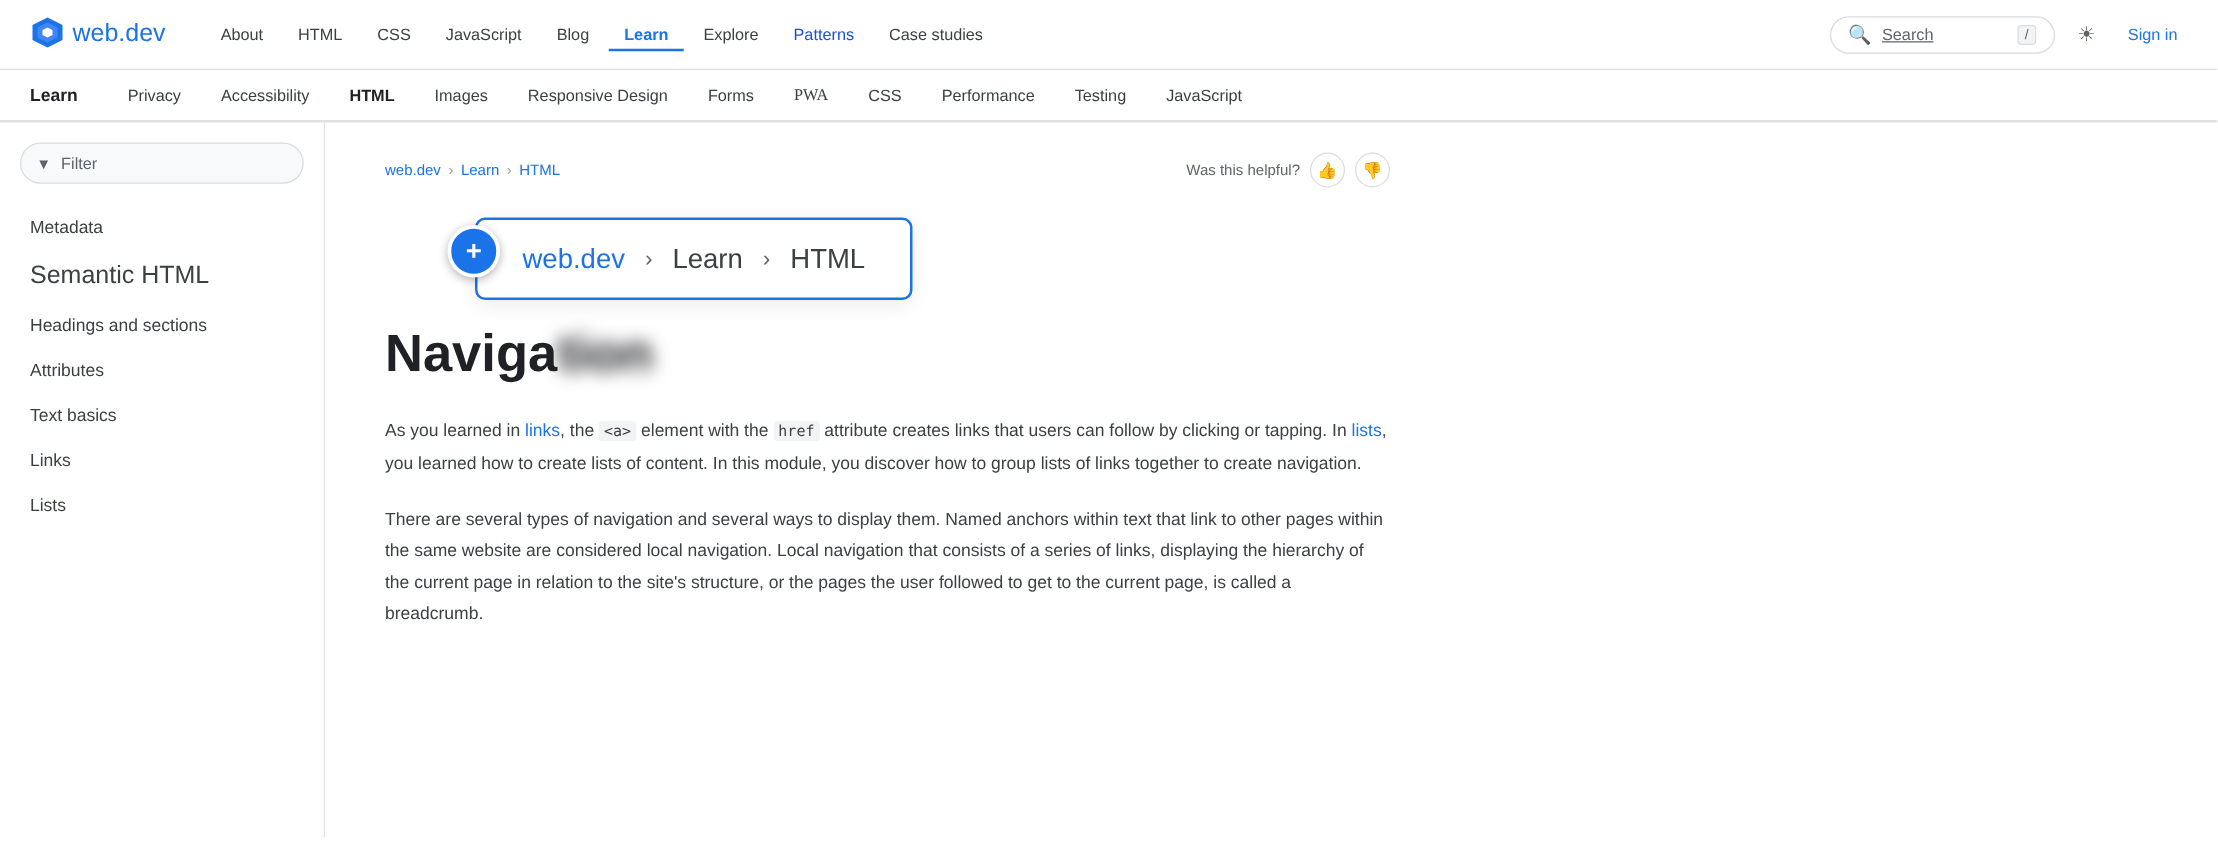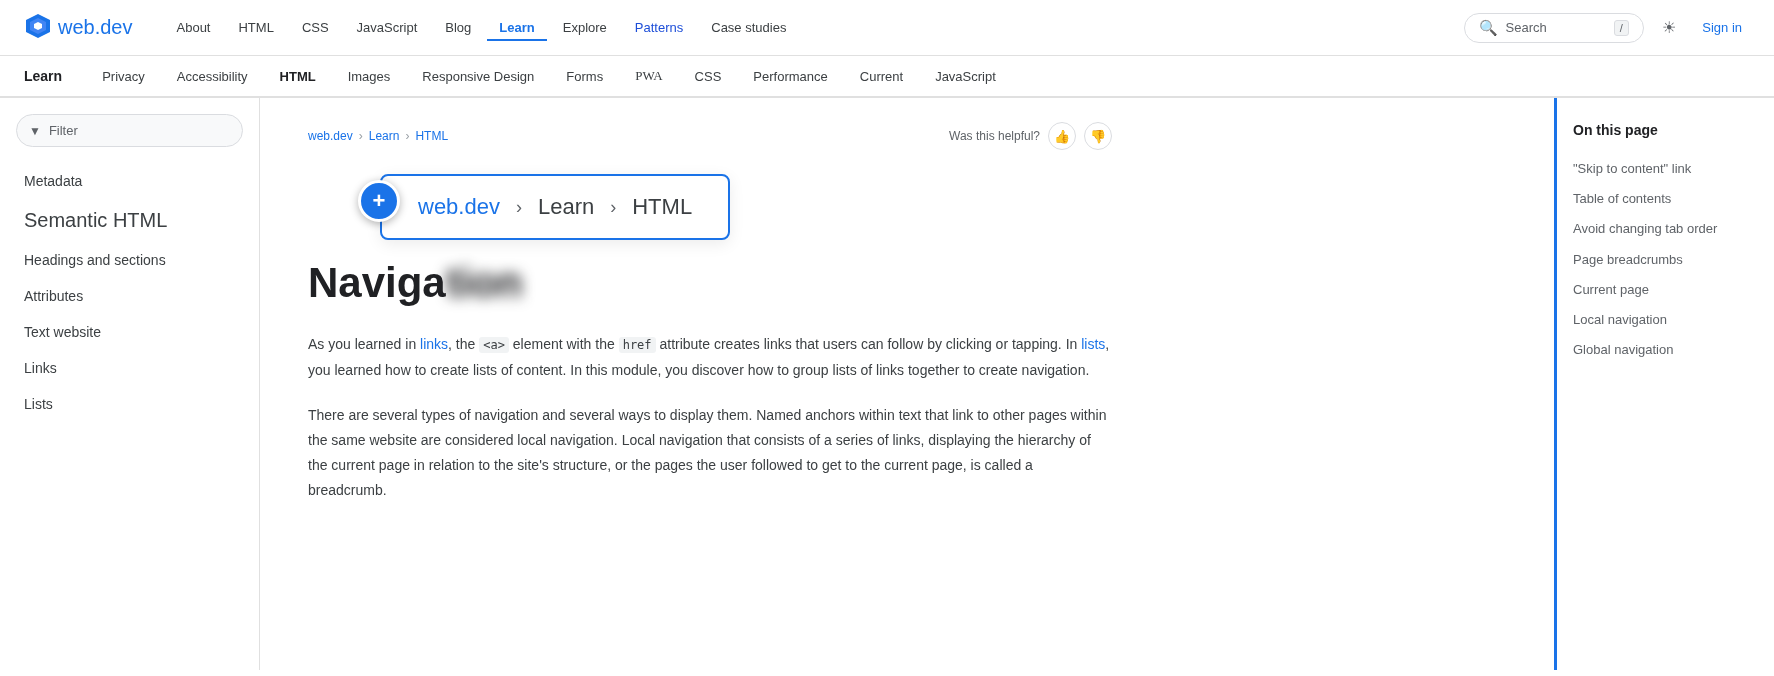--- a/index.html
+++ b/index.html
@@ -26,57 +26,57 @@
     <a style="padding:6px 12px;font-size:13px;color:#3c4043;cursor:pointer;text-decoration:none;">JavaScript</a>
     <a style="padding:6px 12px;font-size:13px;color:#3c4043;cursor:pointer;text-decoration:none;">Blog</a>
     <a style="padding:6px 12px;font-size:13px;font-weight:700;color:#1a73e8;cursor:pointer;text-decoration:none;border-bottom:2px solid #1a73e8;padding-bottom:4px;">Learn</a>
     <a style="padding:6px 12px;font-size:13px;color:#3c4043;cursor:pointer;text-decoration:none;">Explore</a>
     <a style="padding:6px 12px;font-size:13px;color:#1d4ed8;cursor:pointer;text-decoration:none;">Patterns</a>
     <a style="padding:6px 12px;font-size:13px;color:#3c4043;cursor:pointer;text-decoration:none;">Case studies</a>
   </div>
   <div style="display:flex;align-items:center;gap:12px;">
     <div style="display:flex;align-items:center;border:1px solid #dadce0;border-radius:24px;padding:5px 14px;gap:8px;cursor:pointer;min-width:180px;">
       <span style="color:#5f6368;font-size:15px;">🔍</span>
-      <span style="font-size:13px;color:#5f6368;flex:1;">Search</span>
+      <span style="font-size:13px;color:#5f6368;flex:1;text-decoration:underline;">Search</span>
       <span style="background:#f1f3f4;border:1px solid #dadce0;border-radius:3px;font-size:11px;padding:1px 5px;color:#5f6368;">/</span>
     </div>
     <button style="font-size:16px;cursor:pointer;padding:6px;border:none;background:none;color:#5f6368;">☀</button>
     <button style="font-size:13px;color:#1a73e8;font-weight:500;cursor:pointer;border:none;background:none;padding:6px 8px;">Sign in</button>
   </div>
 </nav>
 
 <div style="display:flex;align-items:center;padding:0 24px;border-bottom:2px solid #e0e0e0;background:#fff;overflow-x:auto;">
   <span style="font-size:14px;font-weight:600;color:#202124;margin-right:24px;white-space:nowrap;">Learn</span>
   <div style="display:flex;align-items:center;">
     <span style="padding:12px 16px;font-size:13px;color:#3c4043;cursor:pointer;white-space:nowrap;border-bottom:2px solid transparent;margin-bottom:-2px;display:inline-block;text-align:center;">Privacy</span>
     <span style="padding:12px 16px;font-size:13px;color:#3c4043;cursor:pointer;white-space:nowrap;border-bottom:2px solid transparent;margin-bottom:-2px;display:inline-block;">Accessibility</span>
     <span style="padding:12px 16px;font-size:13px;font-weight:700;color:#202124;cursor:pointer;white-space:nowrap;border-bottom:2px solid #202124;margin-bottom:-2px;display:inline-block;">HTML</span>
     <span style="padding:12px 16px;font-size:13px;color:#3c4043;cursor:pointer;white-space:nowrap;border-bottom:2px solid transparent;margin-bottom:-2px;display:inline-block;">Images</span>
     <span style="padding:12px 16px;font-size:13px;color:#3c4043;cursor:pointer;white-space:nowrap;border-bottom:2px solid transparent;margin-bottom:-2px;display:inline-block;">Responsive Design</span>
     <span style="padding:12px 16px;font-size:13px;color:#3c4043;cursor:pointer;white-space:nowrap;border-bottom:2px solid transparent;margin-bottom:-2px;display:inline-block;">Forms</span>
     <span style="padding:12px 16px;font-size:13px;color:#3c4043;cursor:pointer;white-space:nowrap;border-bottom:2px solid transparent;margin-bottom:-2px;display:inline-block;font-family:Liberation Serif, serif;">PWA</span>
     <span style="padding:12px 16px;font-size:13px;color:#3c4043;cursor:pointer;white-space:nowrap;border-bottom:2px solid transparent;margin-bottom:-2px;display:inline-block;">CSS</span>
     <span style="padding:12px 16px;font-size:13px;color:#3c4043;cursor:pointer;white-space:nowrap;border-bottom:2px solid transparent;margin-bottom:-2px;display:inline-block;">Performance</span>
-    <span style="padding:12px 16px;font-size:13px;color:#3c4043;cursor:pointer;white-space:nowrap;border-bottom:2px solid transparent;margin-bottom:-2px;display:inline-block;">Current</span>
+    <span style="padding:12px 16px;font-size:13px;color:#3c4043;cursor:pointer;white-space:nowrap;border-bottom:2px solid transparent;margin-bottom:-2px;display:inline-block;">Testing</span>
     <span style="padding:12px 16px;font-size:13px;color:#3c4043;cursor:pointer;white-space:nowrap;border-bottom:2px solid transparent;margin-bottom:-2px;display:inline-block;">JavaScript</span>
   </div>
 </div>
 
 <div style="display:flex;height:calc(100vh - 104px);overflow:hidden;">
 
   <div style="width:260px;min-width:260px;border-right:1px solid #e0e0e0;overflow-y:auto;padding:16px 0;background:#fff;">
     <div style="display:flex;align-items:center;gap:8px;margin:0 16px 16px;padding:8px 12px;border:1px solid #dadce0;border-radius:20px;cursor:pointer;font-size:13px;color:#5f6368;background:#f8f9fa;">
       <span style="font-size:12px;">▼</span>
       <span>Filter</span>
     </div>
     <div style="padding:10px 24px;font-size:14px;color:#3c4043;cursor:pointer;">Metadata</div>
     <div style="padding:10px 24px;font-size:20px;color:#3c4043;cursor:pointer;">Semantic HTML</div>
     <div style="padding:10px 24px;font-size:14px;color:#3c4043;cursor:pointer;">Headings and sections</div>
     <div style="padding:10px 24px;font-size:14px;color:#3c4043;cursor:pointer;">Attributes</div>
-    <div style="padding:10px 24px;font-size:14px;color:#3c4043;cursor:pointer;">Text website</div>
+    <div style="padding:10px 24px;font-size:14px;color:#3c4043;cursor:pointer;">Text basics</div>
     <div style="padding:10px 24px;font-size:14px;color:#3c4043;cursor:pointer;">Links</div>
     <div style="padding:10px 24px;font-size:14px;color:#3c4043;cursor:pointer;">Lists</div>
   </div>
 
   <div style="flex:1;overflow-y:auto;position:relative;">
     <div style="padding:24px 48px;max-width:900px;">
 
       <div style="display:flex;align-items:center;justify-content:space-between;margin-bottom:20px;position:relative;">
         <div style="display:flex;align-items:center;gap:6px;font-size:12px;color:#5f6368;">
           <a style="color:#1a73e8;text-decoration:none;font-size:12px;">web.dev</a>
@@ -111,24 +111,14 @@
         As you learned in <a style="color:#1a73e8;text-decoration:none;">links</a>, the <code style="font-family:monospace;font-size:12px;background:#f1f3f4;padding:1px 4px;border-radius:3px;">&lt;a&gt;</code> element with the <code style="font-family:monospace;font-size:12px;background:#f1f3f4;padding:1px 4px;border-radius:3px;">href</code> attribute creates links that users can follow by clicking or tapping. In <a style="color:#1a73e8;text-decoration:none;">lists</a>, you learned how to create lists of content. In this module, you discover how to group lists of links together to create navigation.
       </p>
 
       <p style="font-size:14px;line-height:1.8;color:#3c4043;margin-bottom:32px;">
         There are several types of navigation and several ways to display them. Named anchors within text that link to other pages within the same website are considered local navigation. Local navigation that consists of a series of links, displaying the hierarchy of the current page in relation to the site's structure, or the pages the user followed to get to the current page, is called a breadcrumb.
       </p>
 
     </div>
   </div>
 
-  <div style="width:220px;min-width:200px;padding:24px 16px;border-left:3px solid #1a73e8;overflow-y:auto;font-size:13px;flex-shrink:0;">
-    <div style="font-size:14px;font-weight:700;color:#202124;margin-bottom:16px;">On this page</div>
-    <div style="padding:6px 0;color:#5f6368;cursor:pointer;font-size:13px;line-height:1.4;">"Skip to content" link</div>
-    <div style="padding:6px 0;color:#5f6368;cursor:pointer;font-size:13px;line-height:1.4;">Table of contents</div>
-    <div style="padding:6px 0;color:#5f6368;cursor:pointer;font-size:13px;line-height:1.4;">Avoid changing tab order</div>
-    <div style="padding:6px 0;color:#5f6368;cursor:pointer;font-size:13px;line-height:1.4;">Page breadcrumbs</div>
-    <div style="padding:6px 0;color:#5f6368;cursor:pointer;font-size:13px;line-height:1.4;">Current page</div>
-    <div style="padding:6px 0;color:#5f6368;cursor:pointer;font-size:13px;line-height:1.4;">Local navigation</div>
-    <div style="padding:6px 0;color:#5f6368;cursor:pointer;font-size:13px;line-height:1.4;">Global navigation</div>
-  </div>
 
 </div>
 
 </body></html>

